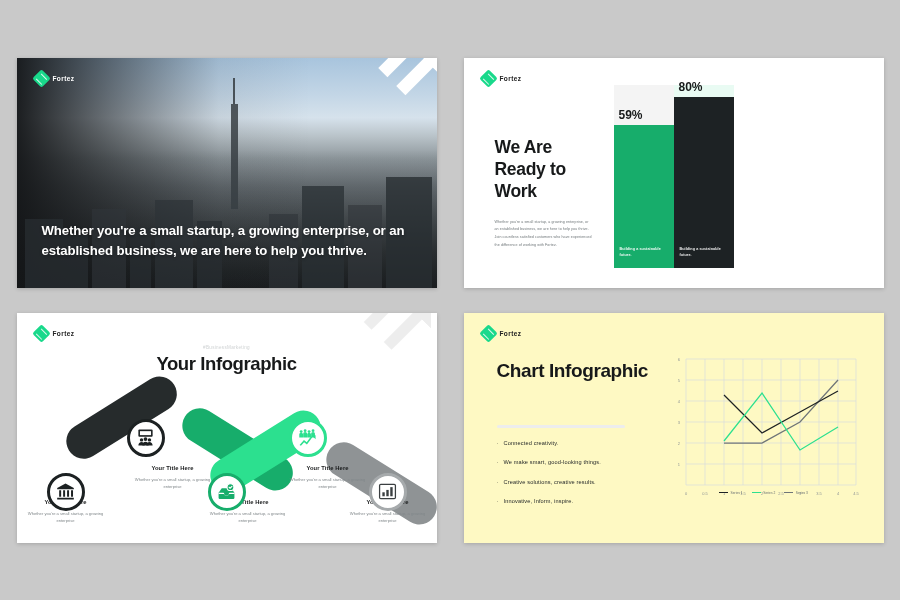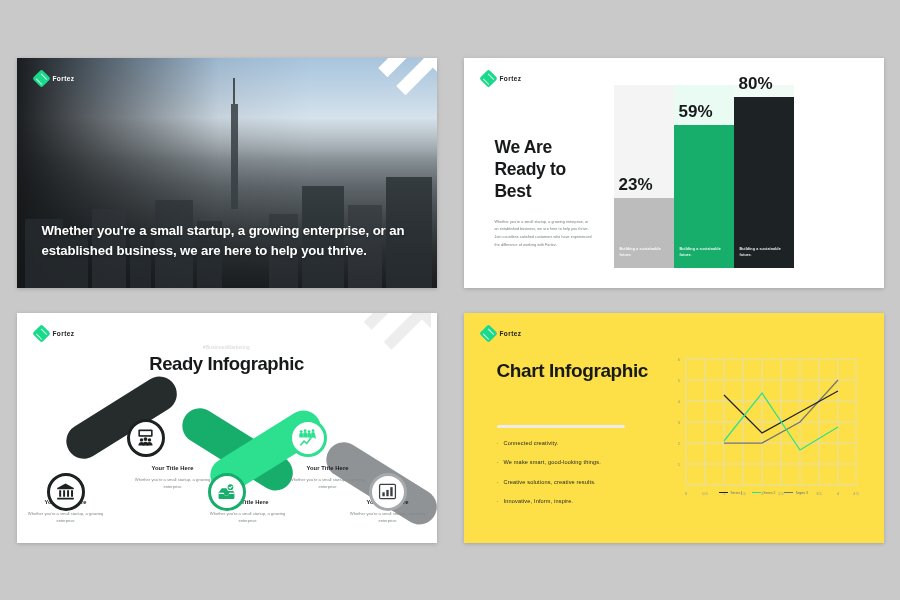--- a/index.html
+++ b/index.html
@@ -90,21 +90,21 @@
   .bar-col:nth-child(1) .bar-bg { background: #f4f4f4; }
   .bar-col:nth-child(2) .bar-bg { background: #e9fbf3; }
   .bar-col:nth-child(3) .bar-bg { background: #f1fbf6; }
   .bar-col:nth-child(4) .bar-bg { background: #f7f7f7; }
   .bar {
     position: relative; width: 100%;
     display: flex; align-items: flex-end; z-index: 2;
   }
   .bar-label {
     position: absolute; bottom: 100%; left: 5px;
-    font-size: 17px; font-weight: bold; color: #17191a;
+    font-size: 12px; font-weight: bold; color: #17191a;
     padding-bottom: 3px; white-space: nowrap;
   }
   .bar-cap {
     font-size: 3.7px; line-height: 1.5; color: rgba(255,255,255,.92);
     padding: 0 0 9px 6px; font-weight: bold; letter-spacing: .1px;
   }
   .bar-col:nth-child(1) .bar-cap { color: rgba(255,255,255,.95); }
 
   
   #slide3 { background: #fff; }
@@ -140,21 +140,21 @@
   .cap { position: absolute; width: 92px; text-align: center; }
   .cap .ct { font-size: 5.8px; font-weight: bold; color: #17191a; letter-spacing: .1px; }
   .cap .cb { margin-top: 5px; font-size: 4.1px; line-height: 1.75; color: #80878a; }
   .cap.c1 { left: 3px; top: 186px; }
   .cap.c2 { left: 110px; top: 152px; }
   .cap.c3 { left: 185px; top: 186px; }
   .cap.c4 { left: 265px; top: 152px; }
   .cap.c5 { left: 325px; top: 186px; }
 
   
-  #slide4 { background: #fde047; }
+  #slide4 { background: #fef9c3; }
   .s4-title { position: absolute; left: 33px; top: 46px; font-size: 19px; line-height: 1.26; font-weight: bold; color: #17191a; letter-spacing: -.4px; }
   .s4-rule { position: absolute; left: 33px; top: 112px; width: 128px; height: 3px; background: #ededed; border-radius: 2px; }
   .s4-list { position: absolute; left: 33px; top: 128px; width: 170px; }
   .s4-li { display: flex; gap: 5px; font-size: 5.6px; line-height: 1; color: #1e2224; margin-bottom: 14px; letter-spacing: .15px; }
   .s4-li .dot { color: #1e2224; }
 
   .lchart { position: absolute; left: 200px; top: 40px; width: 200px; height: 165px; }
   .lchart svg { width: 100%; height: 100%; display: block; }
   .legend { position: absolute; left: 200px; top: 178px; width: 200px; display: flex; gap: 9px; justify-content: center; font-size: 3.3px; color: #6a7073; align-items: center; }
   .legend .li { display: flex; align-items: center; gap: 2.5px; }
@@ -194,32 +194,25 @@
 
   <div class="slide" id="slide2">
     <div class="logo" style="left:18px;top:14px">
       <span class="logo-mark">
           <i></i>
         </span>
       <span class="logo-text">Fortez</span>
     </div>
 
     <div class="s2-left">
-      <div class="s2-title">We Are Ready to Best</div>
+      <div class="s2-title">We Are Ready to Work</div>
       <div class="s2-body">Whether you're a small startup, a growing enterprise, or an established business, we are here to help you thrive. Join countless satisfied customers who have experienced the difference of working with Fortez.</div>
     </div>
 
     <div class="s2-chart">
-      <div class="bar-col">
-        <div class="bar-bg"></div>
-        <div class="bar" style="height:38%;background:#bcbcbc">
-          <span class="bar-label">23%</span>
-          <span class="bar-cap">Building a sustainable future.</span>
-        </div>
-      </div>
       <div class="bar-col">
         <div class="bar-bg"></div>
         <div class="bar" style="height:78%;background:#17ad6b">
           <span class="bar-label">59%</span>
           <span class="bar-cap">Building a sustainable future.</span>
         </div>
       </div>
       <div class="bar-col">
         <div class="bar-bg"></div>
         <div class="bar" style="height:93%;background:#1d2224">
@@ -235,21 +228,21 @@
       <span class="a"></span>
         <span class="b"></span>
     </div>
     <div class="logo" style="left:18px;top:14px">
       <span class="logo-mark">
           <i></i>
         </span>
       <span class="logo-text">Fortez</span>
     </div>
     <div class="s3-hash">#BusinessMarketing</div>
-    <div class="s3-title">Ready Infographic</div>
+    <div class="s3-title">Your Infographic</div>
 
     <div class="zig">
       <div class="band b1"></div>
       <div class="band b2"></div>
       <div class="band b3"></div>
       <div class="band b4"></div>
 
       <div class="node n1">
         <svg viewBox="0 0 24 24" fill="#1c2122">
           <path d="M12 2 1.5 7.5V9h21V7.5zM4 10.5h2.5v8H4zm5 0h2.5v8H9zm5 0h2.5v8H14zm5 0h2.5v8H19zM1.5 20h21v2h-21z"></path>

